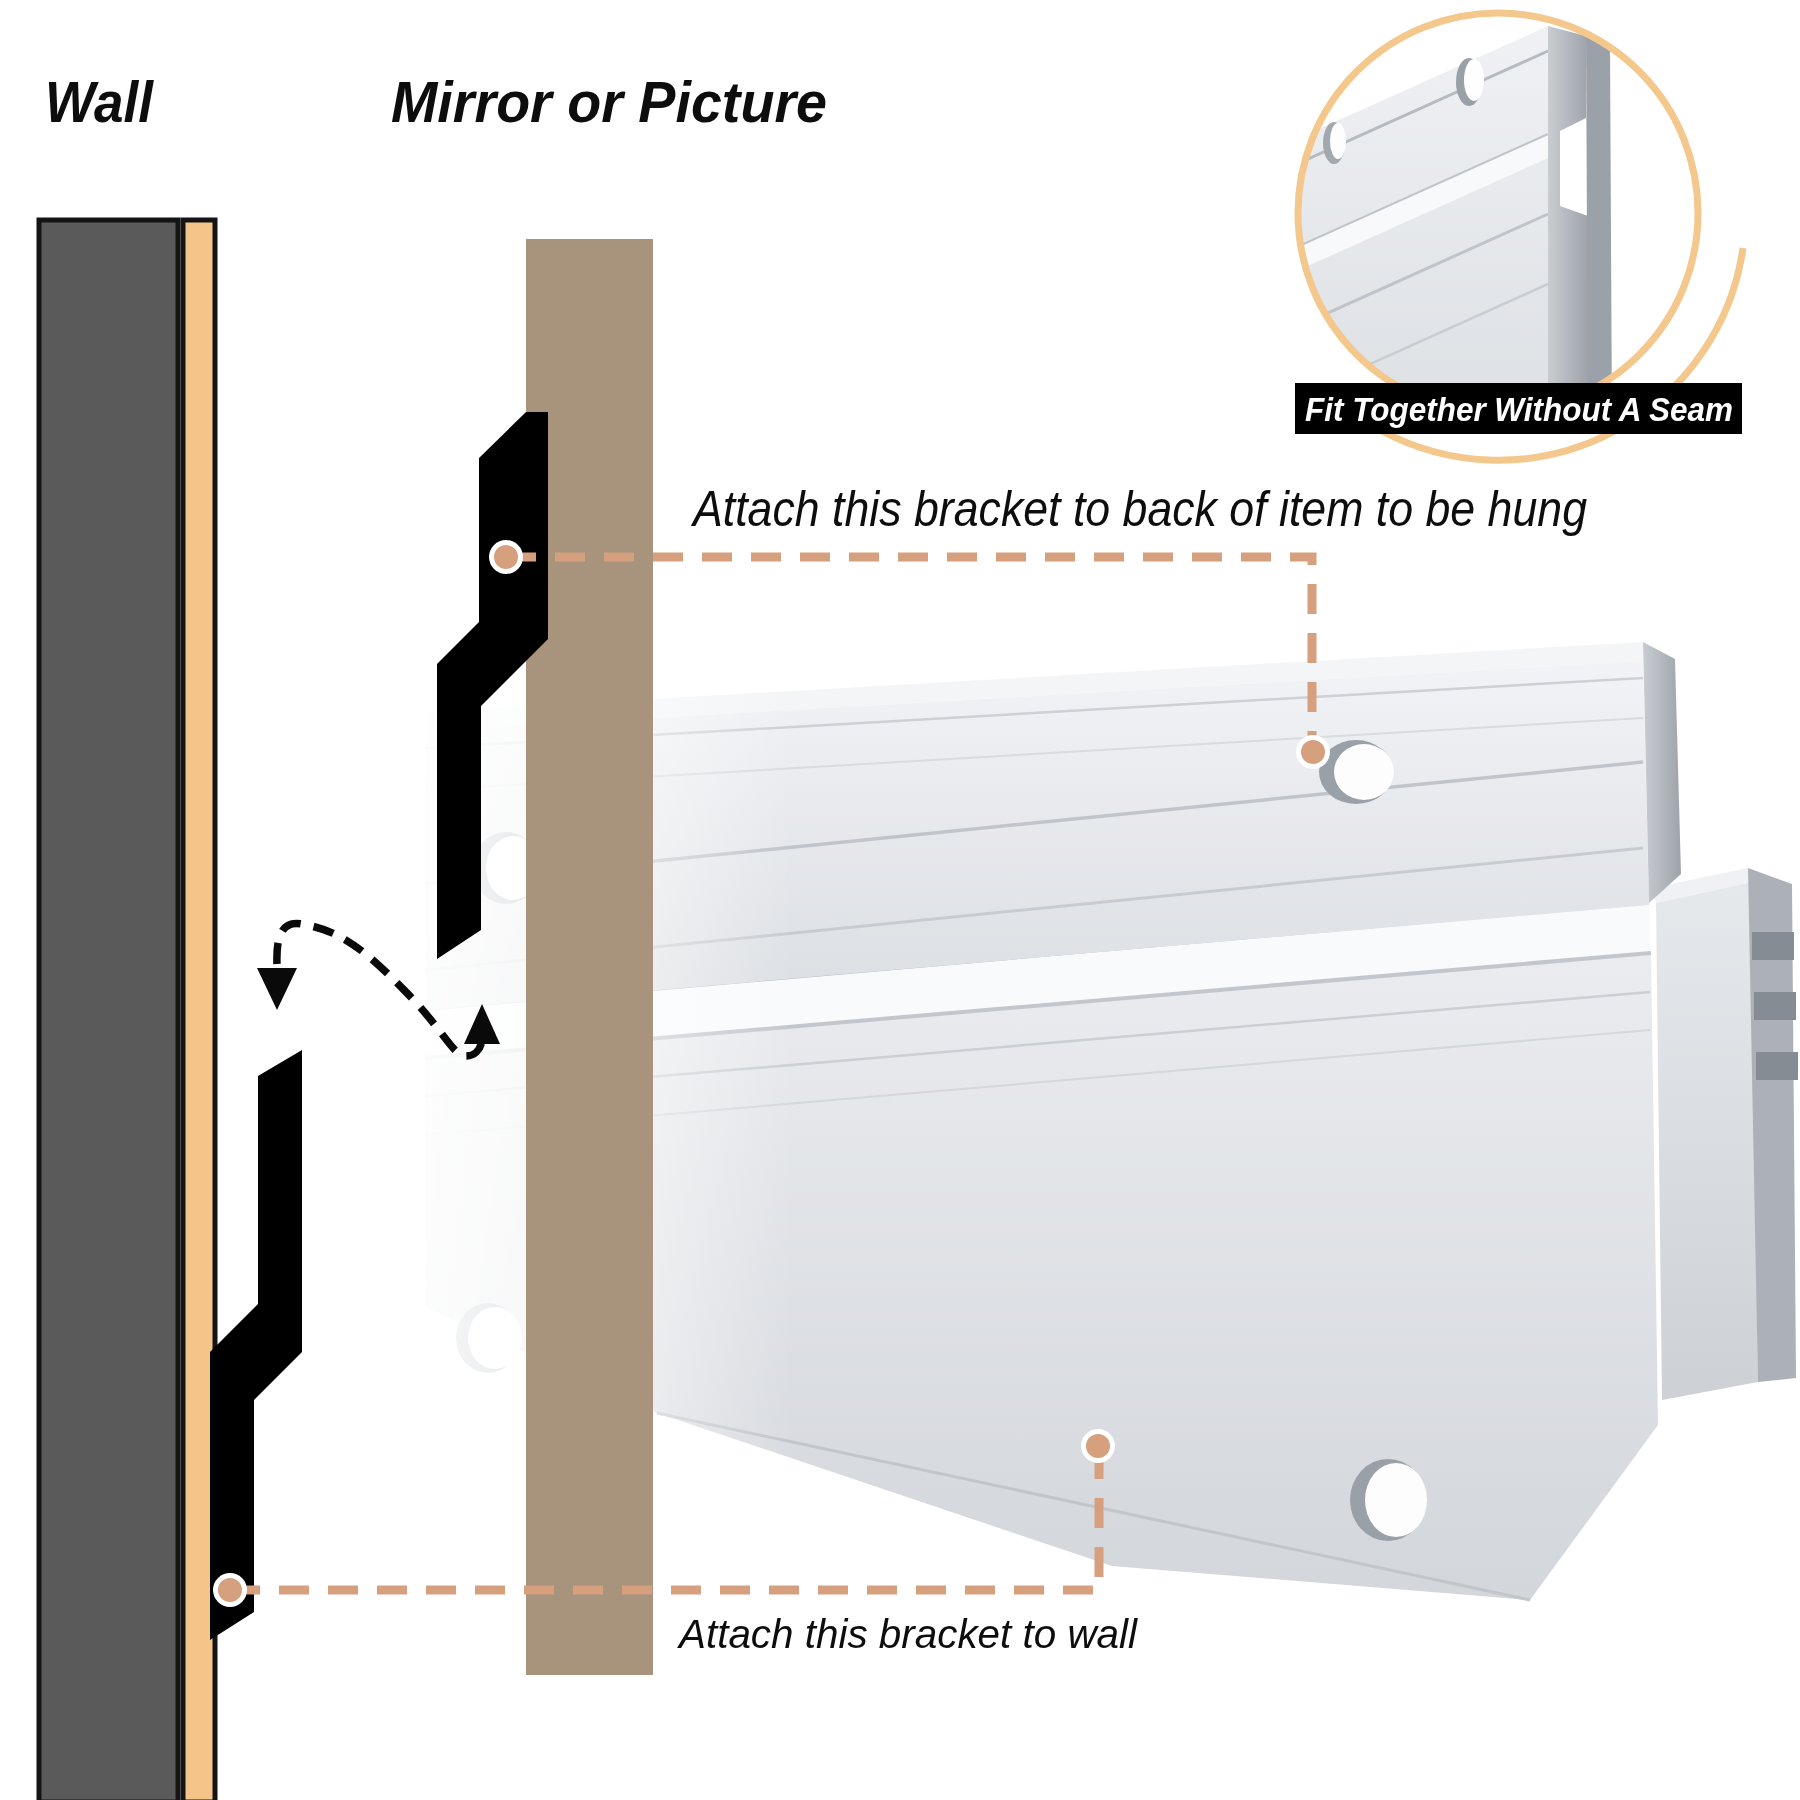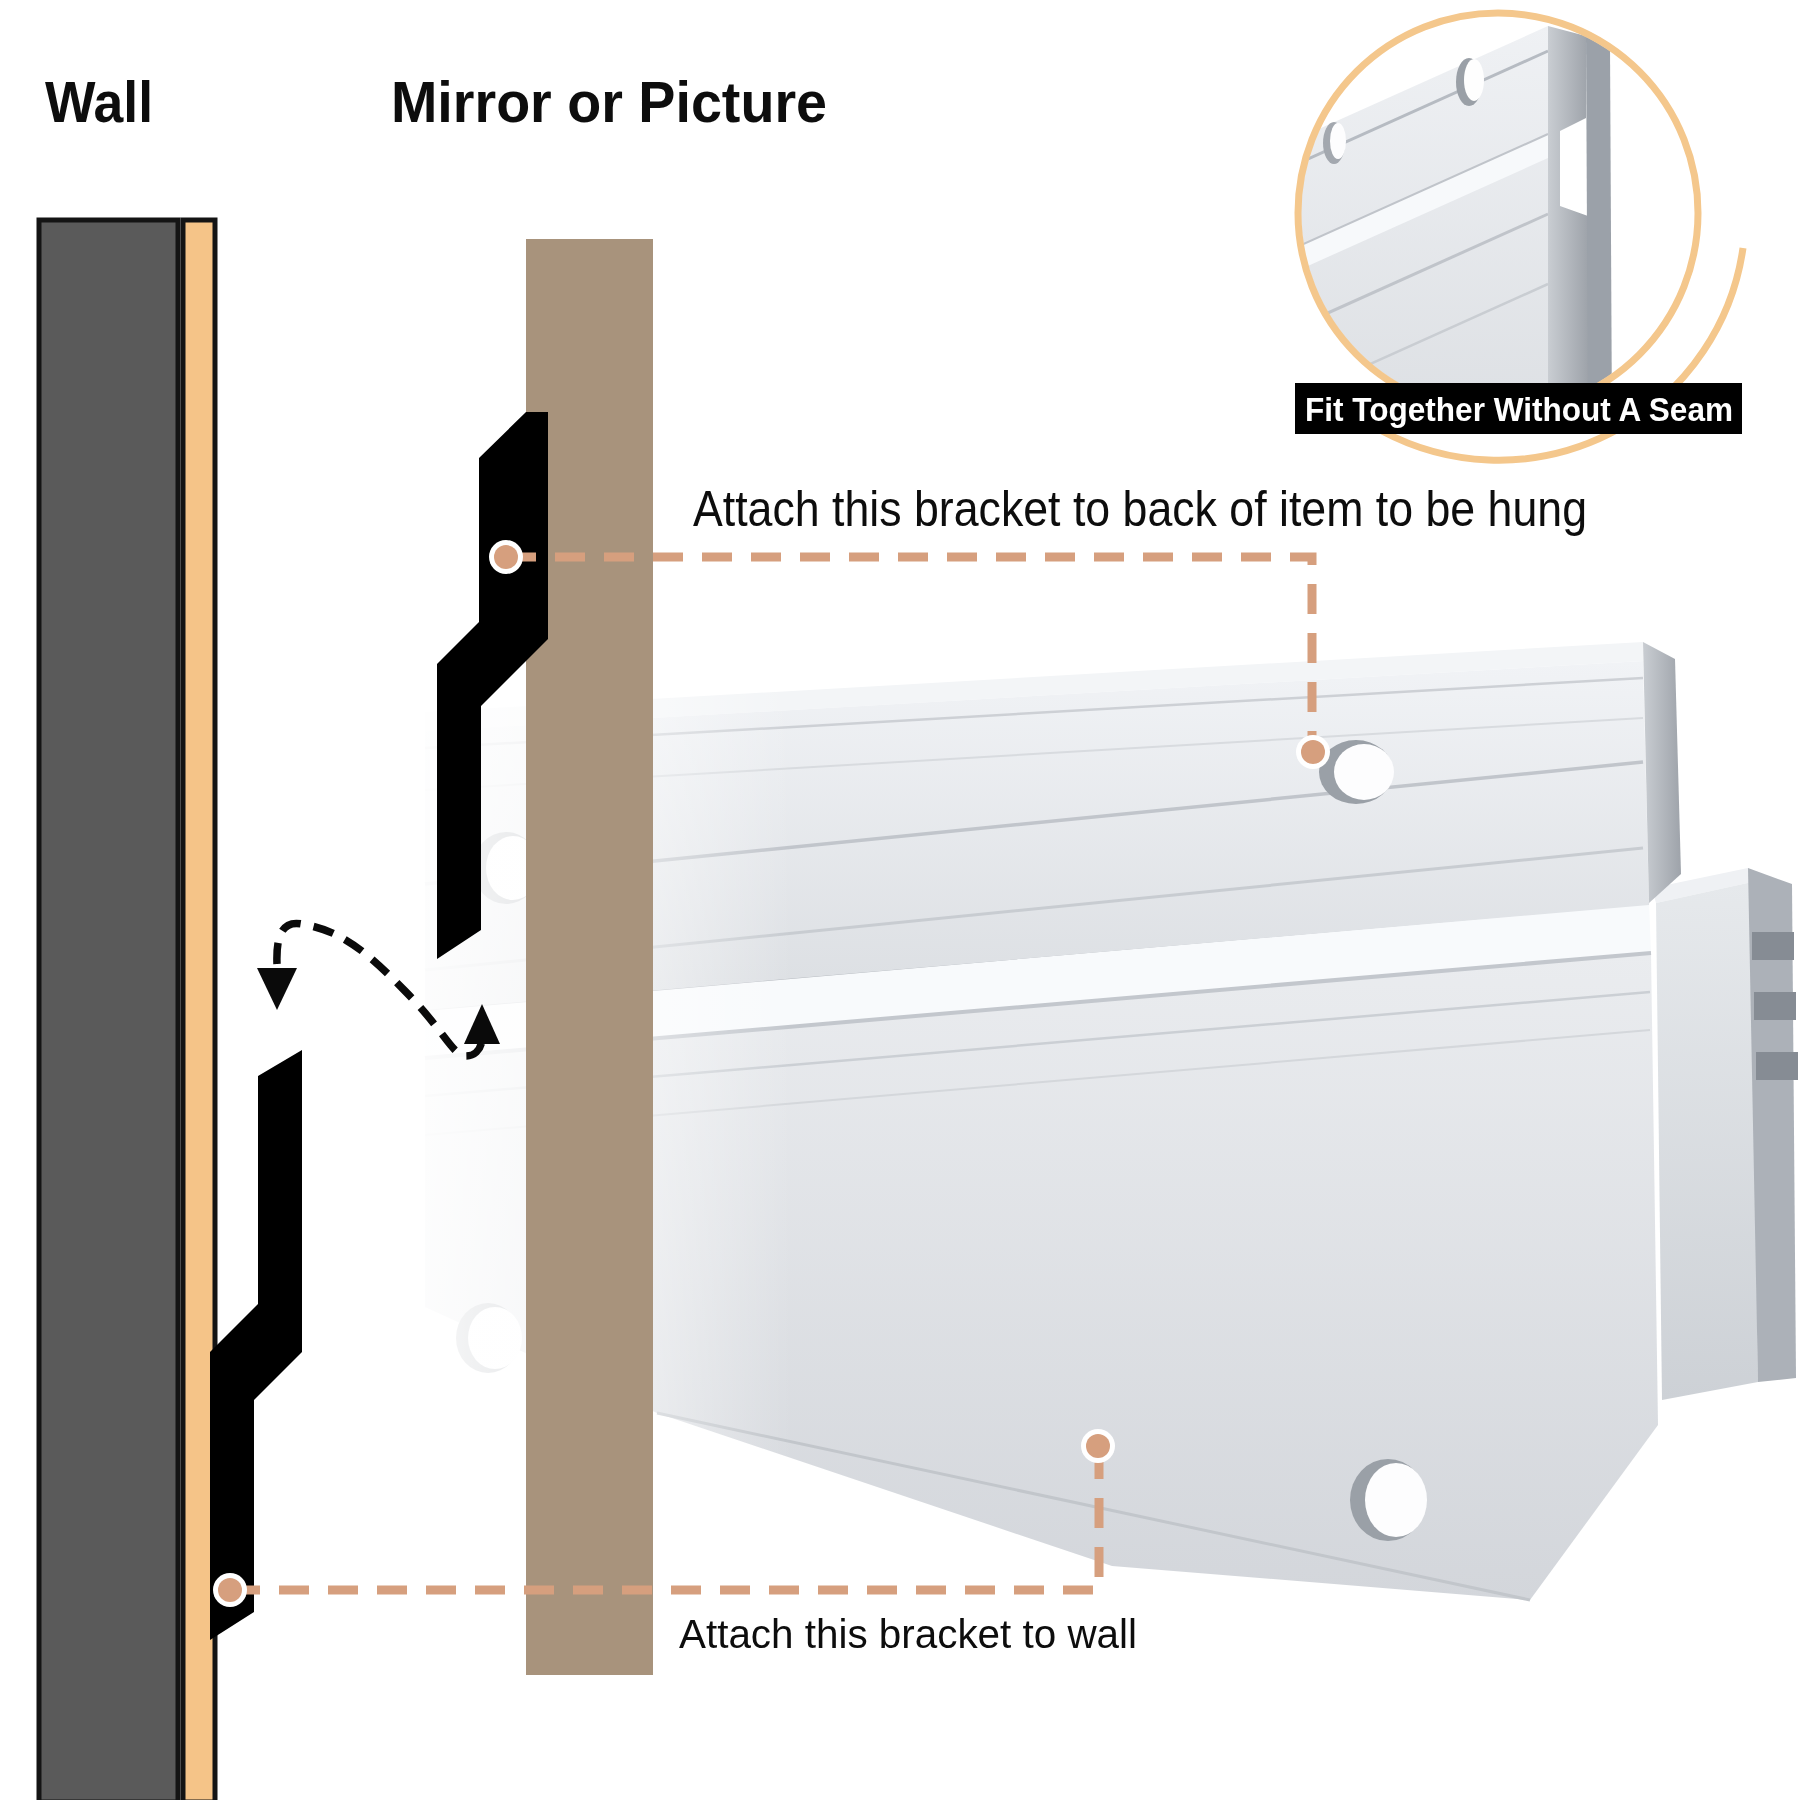--- a/index.html
+++ b/index.html
@@ -1,17 +1,17 @@
 <!DOCTYPE html>
 <html><head>
 <meta charset="utf-8">
 <style>
   html,body{margin:0;padding:0;background:#ffffff;}
   .canvas{position:relative;width:1800px;height:1800px;background:#ffffff;overflow:hidden;
-          font-family:"Liberation Sans", sans-serif;}
+          font-family:"Liberation Sans", sans-serif;font-style:italic;}
   .canvas svg{position:absolute;left:0;top:0;}
   text{font-family:"Liberation Sans", sans-serif;}
 </style>
 </head>
 <body>
 
 <div class="canvas">
 <svg width="1800" height="1800" viewBox="0 0 1800 1800">
   <defs>
     <linearGradient id="gradTopBar" x1="0" y1="0" x2="0" y2="1">

